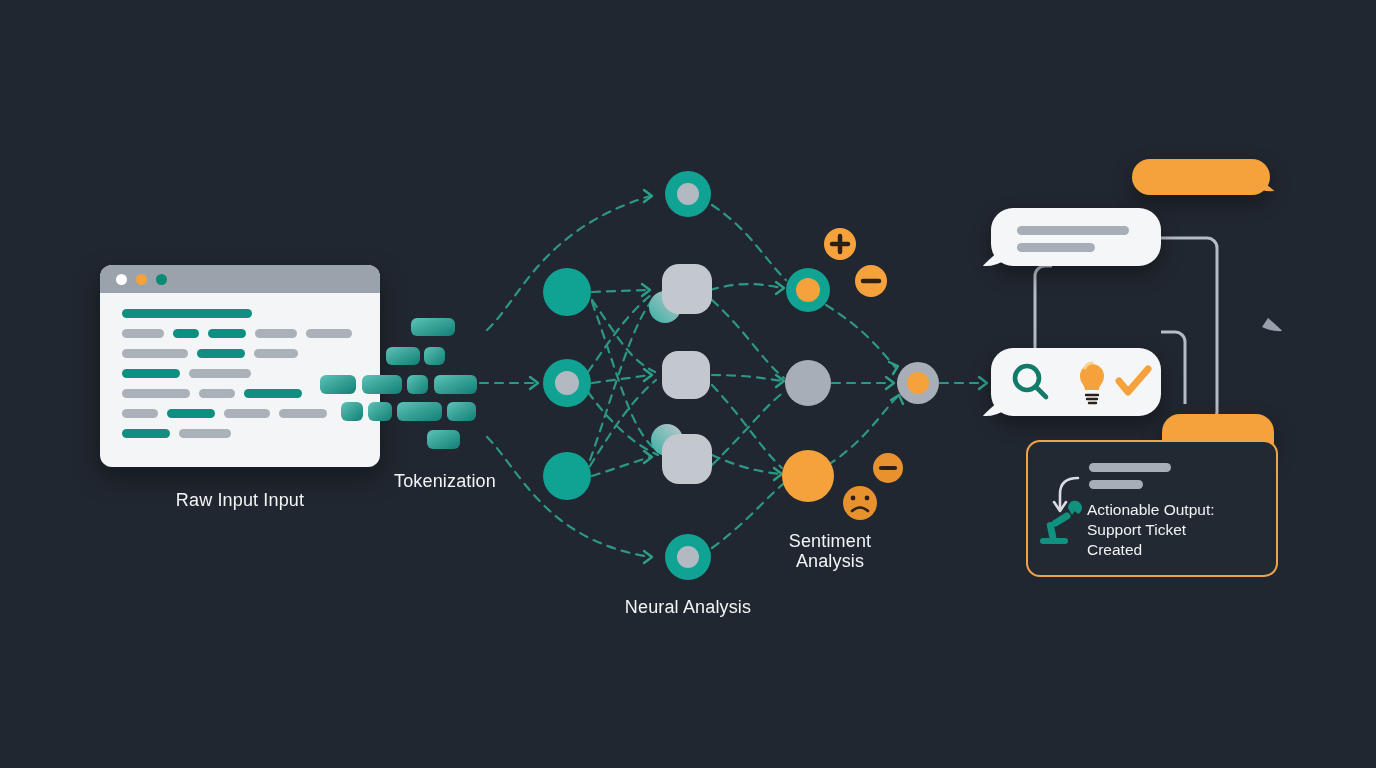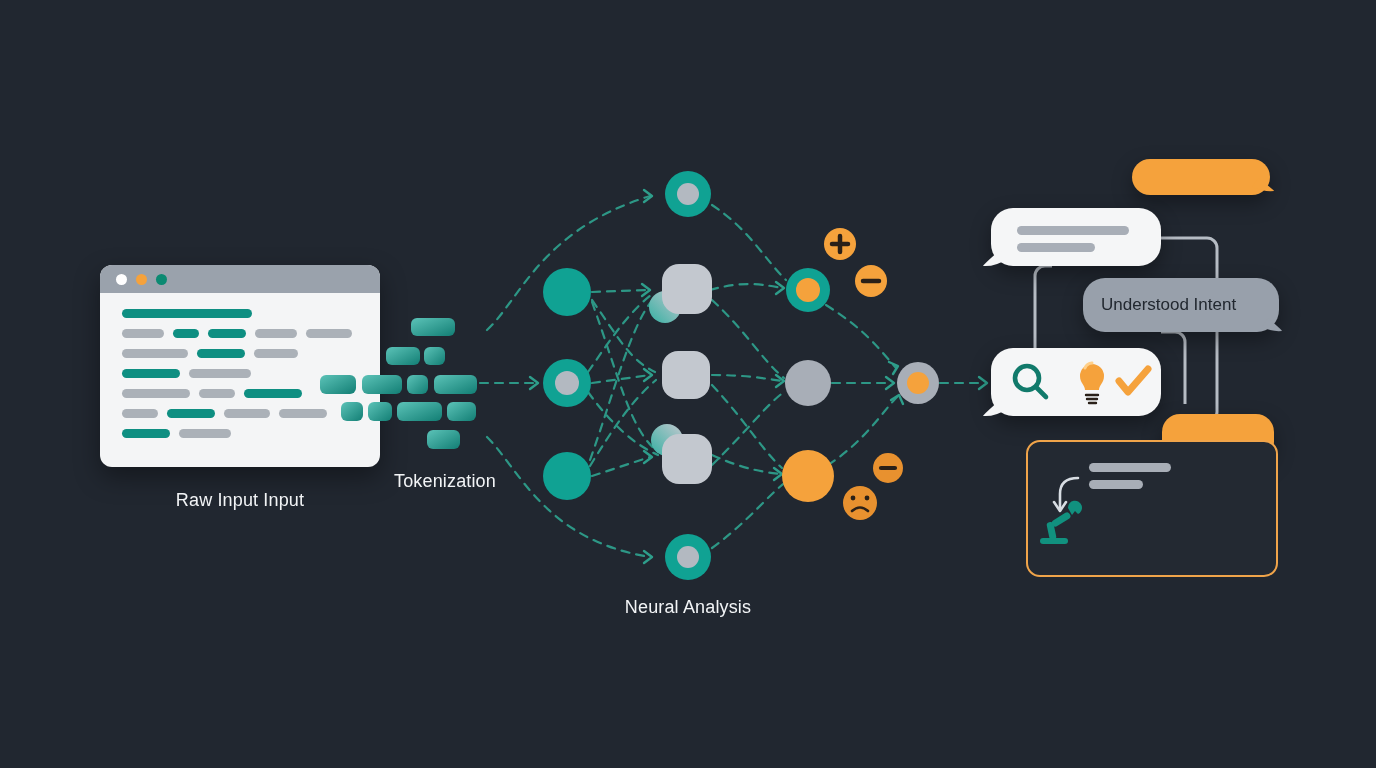--- a/index.html
+++ b/index.html
@@ -219,23 +219,20 @@
   </svg>
 
   <div class="bub bub-white" style="left:991px;top:208px;width:170px;height:58px;">
     <span class="bar" style="left:26px;top:18px;width:112px;height:9px;"></span>
     <span class="bar" style="left:26px;top:35px;width:78px;height:9px;"></span>
   </div>
   <svg class="layer" viewBox="0 0 1376 768">
     <path d="M1000,250 q-16,14 -17,16 q12,1 24,-7 z" fill="#f5f6f7"></path>
   </svg>
 
-  <div class="bub bub-grey" style="left:1083px;top:278px;width:196px;height:54px;">
-    <span class="bub-txt" style="left:18px;top:17px;">Understood Intent</span>
-  </div>
   <svg class="layer" viewBox="0 0 1376 768">
     <path d="M1268,318 q14,12 14,13 q-10,1 -20,-4 z" fill="#98a0ab"></path>
   </svg>
 
   <div class="bub bub-white" style="left:991px;top:348px;width:170px;height:68px;">
     <svg width="170" height="68" viewBox="0 0 170 68">
       <g stroke="#117a6b" stroke-width="4.6" fill="none" stroke-linecap="round">
         <circle cx="36" cy="30" r="12"></circle>
           <path d="M45,39 l10,10"></path>
       </g>
@@ -261,18 +258,23 @@
       <path d="M1078,478 q-18,0 -18,16 v14"></path>
         <path d="M1054,502 l6,9 6,-9"></path>
     </g>
     <g fill="#11917f">
       <rect x="1040" y="538" width="28" height="6" rx="3"></rect>
       <rect x="1048" y="522" width="7" height="18" rx="3" transform="rotate(-12 1051 531)"></rect>
       <rect x="1051" y="516" width="20" height="7" rx="3" transform="rotate(-32 1061 519)"></rect>
       <path d="M1068,508 a7,7 0 1 1 10,6 l-3,-3 -3,4 -4,-7z"></path>
     </g>
   </svg>
+  <div class="card-txt">Actionable Output:
+Support Ticket
+Created</div>
 
   <div class="lbl" style="left:140px;top:490px;width:200px;">Raw Input Input</div>
   <div class="lbl" style="left:350px;top:471px;width:190px;">Tokenization</div>
   <div class="lbl" style="left:588px;top:597px;width:200px;">Neural Analysis</div>
+  <div class="lbl" style="left:745px;top:531px;width:170px;">Sentiment
+Analysis</div>
 
 </div>
 
 </body></html>

